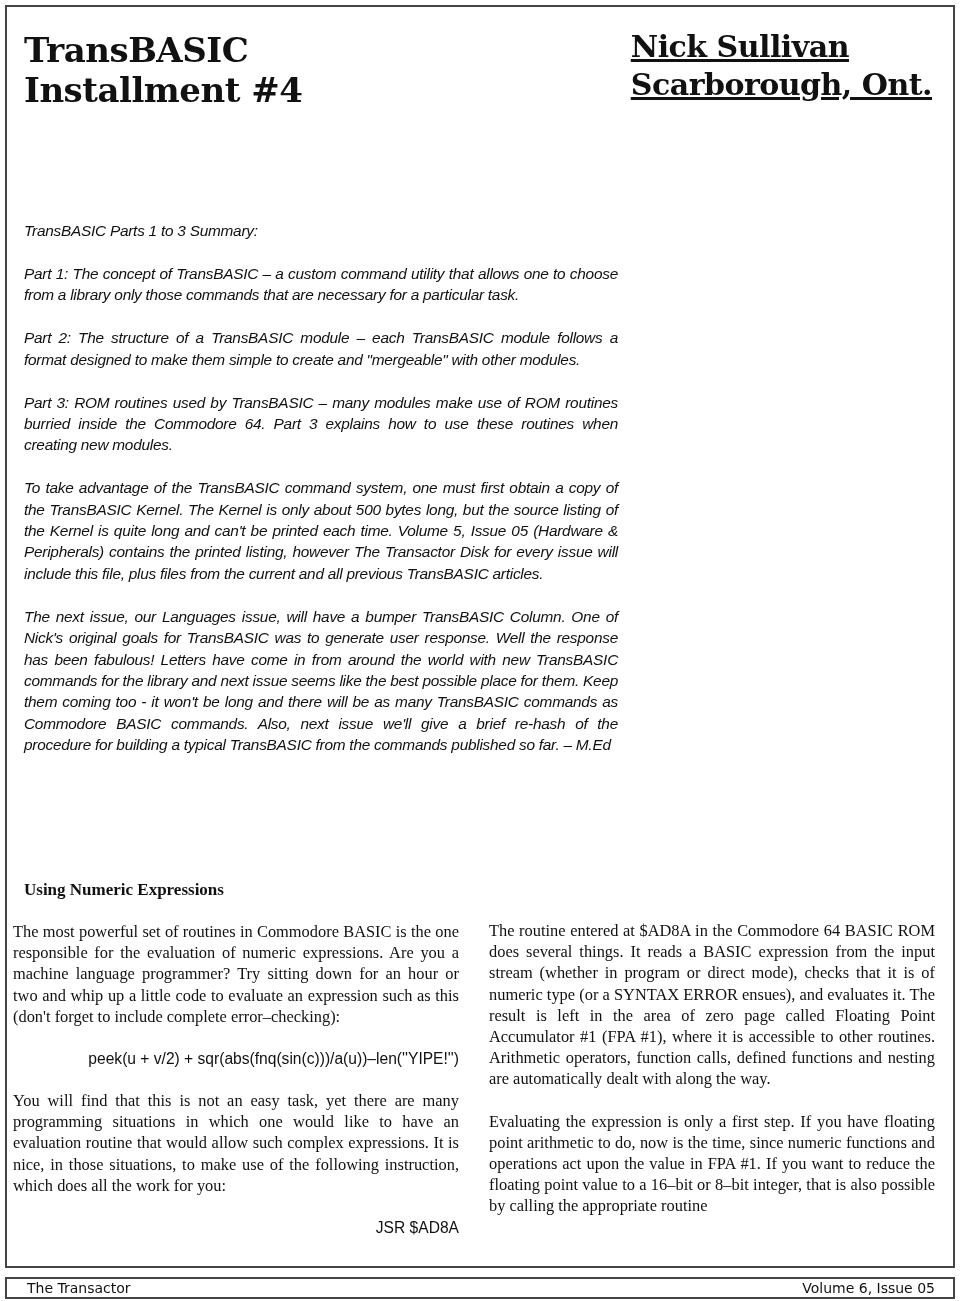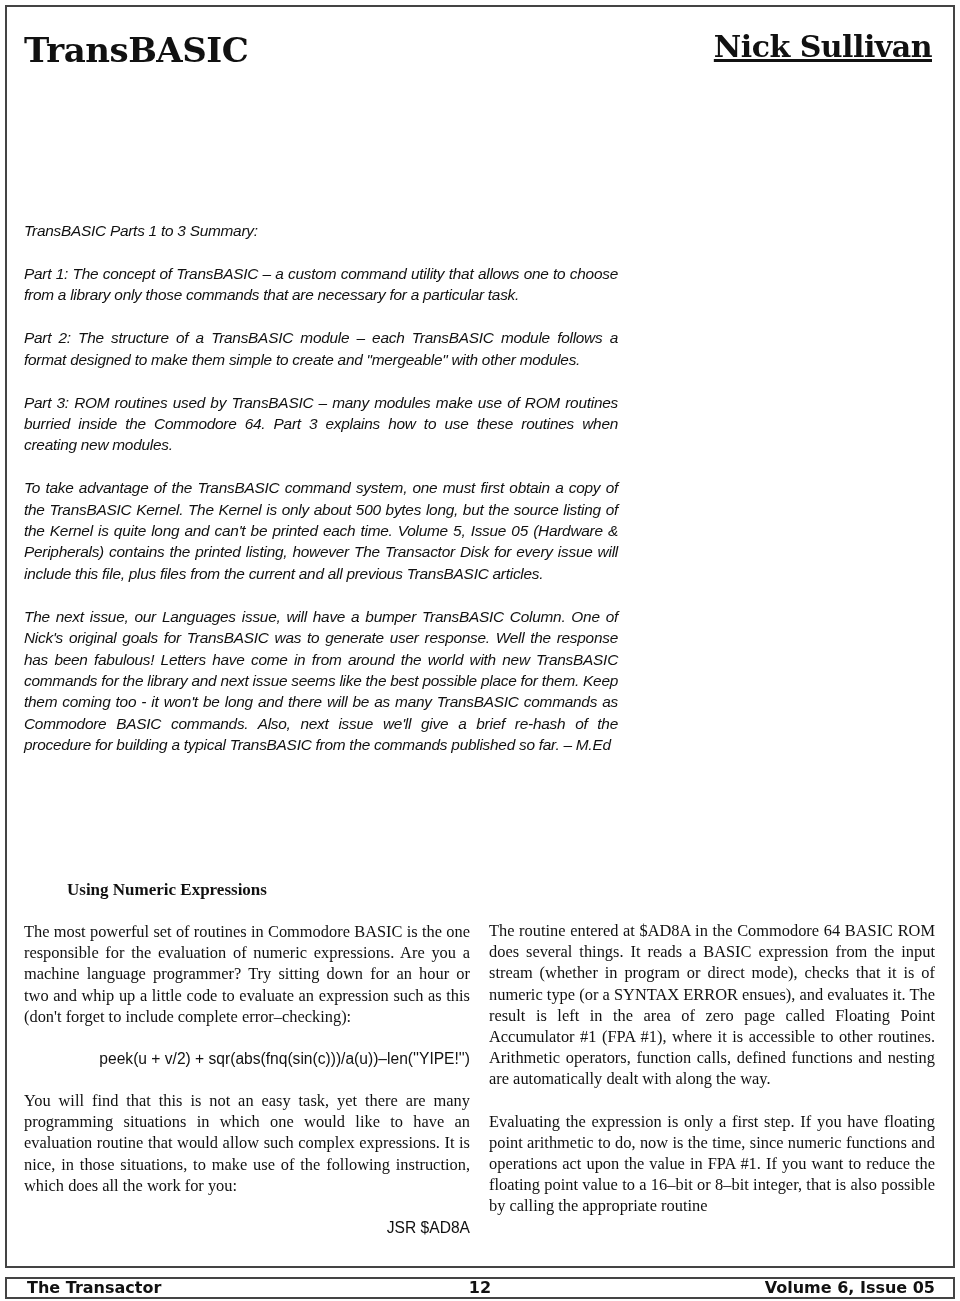--- a/index.html
+++ b/index.html
@@ -20,54 +20,56 @@
     text-decoration: underline;
   }
   .summary {
     position: absolute; left: 24px; top: 220px; width: 594px;
     font-family: "Liberation Sans", sans-serif; font-style: italic; font-size: 15.4px; line-height: 21.4px;
     letter-spacing: -0.25px;
   }
   .summary p { margin: 0 0 21.5px 0; text-align: justify; }
   .section-heading {
     position: absolute; left: 24px; top: 880px;
-    font-family: "Liberation Serif", serif; font-weight: bold; font-size: 17px; margin-left: 43px;
+    font-family: "Liberation Serif", serif; font-weight: bold; font-size: 17px;
   }
   .col {
     position: absolute; top: 921px; width: 446px;
     font-family: "Liberation Serif", serif; font-size: 16.4px; line-height: 21.2px;
   }
-  .col-left { left: 24px; }
+  .col-left { left: 13px; }
   .col-right { left: 489px; top: 920px; }
   .col p { margin: 0 0 21px 0; text-align: justify; }
   .code {
     font-family: "Liberation Sans", sans-serif; font-size: 15.6px; text-align: right;
     margin: 0 0 21px 0; line-height: 21px;
   }
   .code.jsr { margin-top: 4px; }
   .footer {
     position: absolute; left: 5px; top: 1277px; width: 946px; height: 18px;
     border: 2px solid #444; box-sizing: content-box;
-    font-family: "DejaVu Sans", sans-serif; font-weight: bold; font-size: 16px; line-height: 18px;
+    font-family: "DejaVu Sans", sans-serif; font-weight: normal; font-size: 14px; line-height: 18px;
   }
   .footer .f-left { position: absolute; left: 20px; top: 0; }
   .footer .f-center { position: absolute; left: 0; right: 0; text-align: center; top: 0; }
   .footer .f-right { position: absolute; right: 18px; top: 0; }
 </style>
 </head>
 <body>
 
 <div class="frame"></div>
 
 <div class="title">
   <div>TransBASIC</div>
+  <div>Installment #4</div>
 </div>
 
 <div class="author">
   <div>Nick Sullivan</div>
+  <div>Scarborough, Ont.</div>
 </div>
 
 <div class="summary">
   <p>TransBASIC Parts 1 to 3 Summary:</p>
   <p>Part 1: The concept of TransBASIC – a custom command utility that allows one to choose from a library only those commands that are necessary for a particular task.</p>
   <p>Part 2: The structure of a TransBASIC module – each TransBASIC module follows a format designed to make them simple to create and "mergeable" with other modules.</p>
   <p>Part 3: ROM routines used by TransBASIC – many modules make use of ROM routines burried inside the Commodore 64. Part 3 explains how to use these routines when creating new modules.</p>
   <p>To take advantage of the TransBASIC command system, one must first obtain a copy of the TransBASIC Kernel. The Kernel is only about 500 bytes long, but the source listing of the Kernel is quite long and can't be printed each time. Volume 5, Issue 05 (Hardware &amp; Peripherals) contains the printed listing, however The Transactor Disk for every issue will include this file, plus files from the current and all previous TransBASIC articles.</p>
   <p>The next issue, our Languages issue, will have a bumper TransBASIC Column. One of Nick's original goals for TransBASIC was to generate user response. Well the response has been fabulous! Letters have come in from around the world with new TransBASIC commands for the library and next issue seems like the best possible place for them. Keep them coming too - it won't be long and there will be as many TransBASIC commands as Commodore BASIC commands. Also, next issue we'll give a brief re-hash of the procedure for building a typical TransBASIC from the commands published so far. – M.Ed</p>
 </div>
@@ -81,15 +83,14 @@
   <div class="code jsr">JSR $AD8A</div>
 </div>
 
 <div class="col col-right">
   <p>The routine entered at $AD8A in the Commodore 64 BASIC ROM does several things. It reads a BASIC expression from the input stream (whether in program or direct mode), checks that it is of numeric type (or a SYNTAX ERROR ensues), and evaluates it. The result is left in the area of zero page called Floating Point Accumulator #1 (FPA #1), where it is accessible to other routines. Arithmetic operators, function calls, defined functions and nesting are automatically dealt with along the way.</p>
   <p>Evaluating the expression is only a first step. If you have floating point arithmetic to do, now is the time, since numeric functions and operations act upon the value in FPA #1. If you want to reduce the floating point value to a 16–bit or 8–bit integer, that is also possible by calling the appropriate routine</p>
 </div>
 
 <div class="footer">
   <span class="f-left">The Transactor</span>
-  <span class="f-center">12</span>
   <span class="f-right">Volume 6, Issue 05</span>
 </div>
 
 </body></html>

